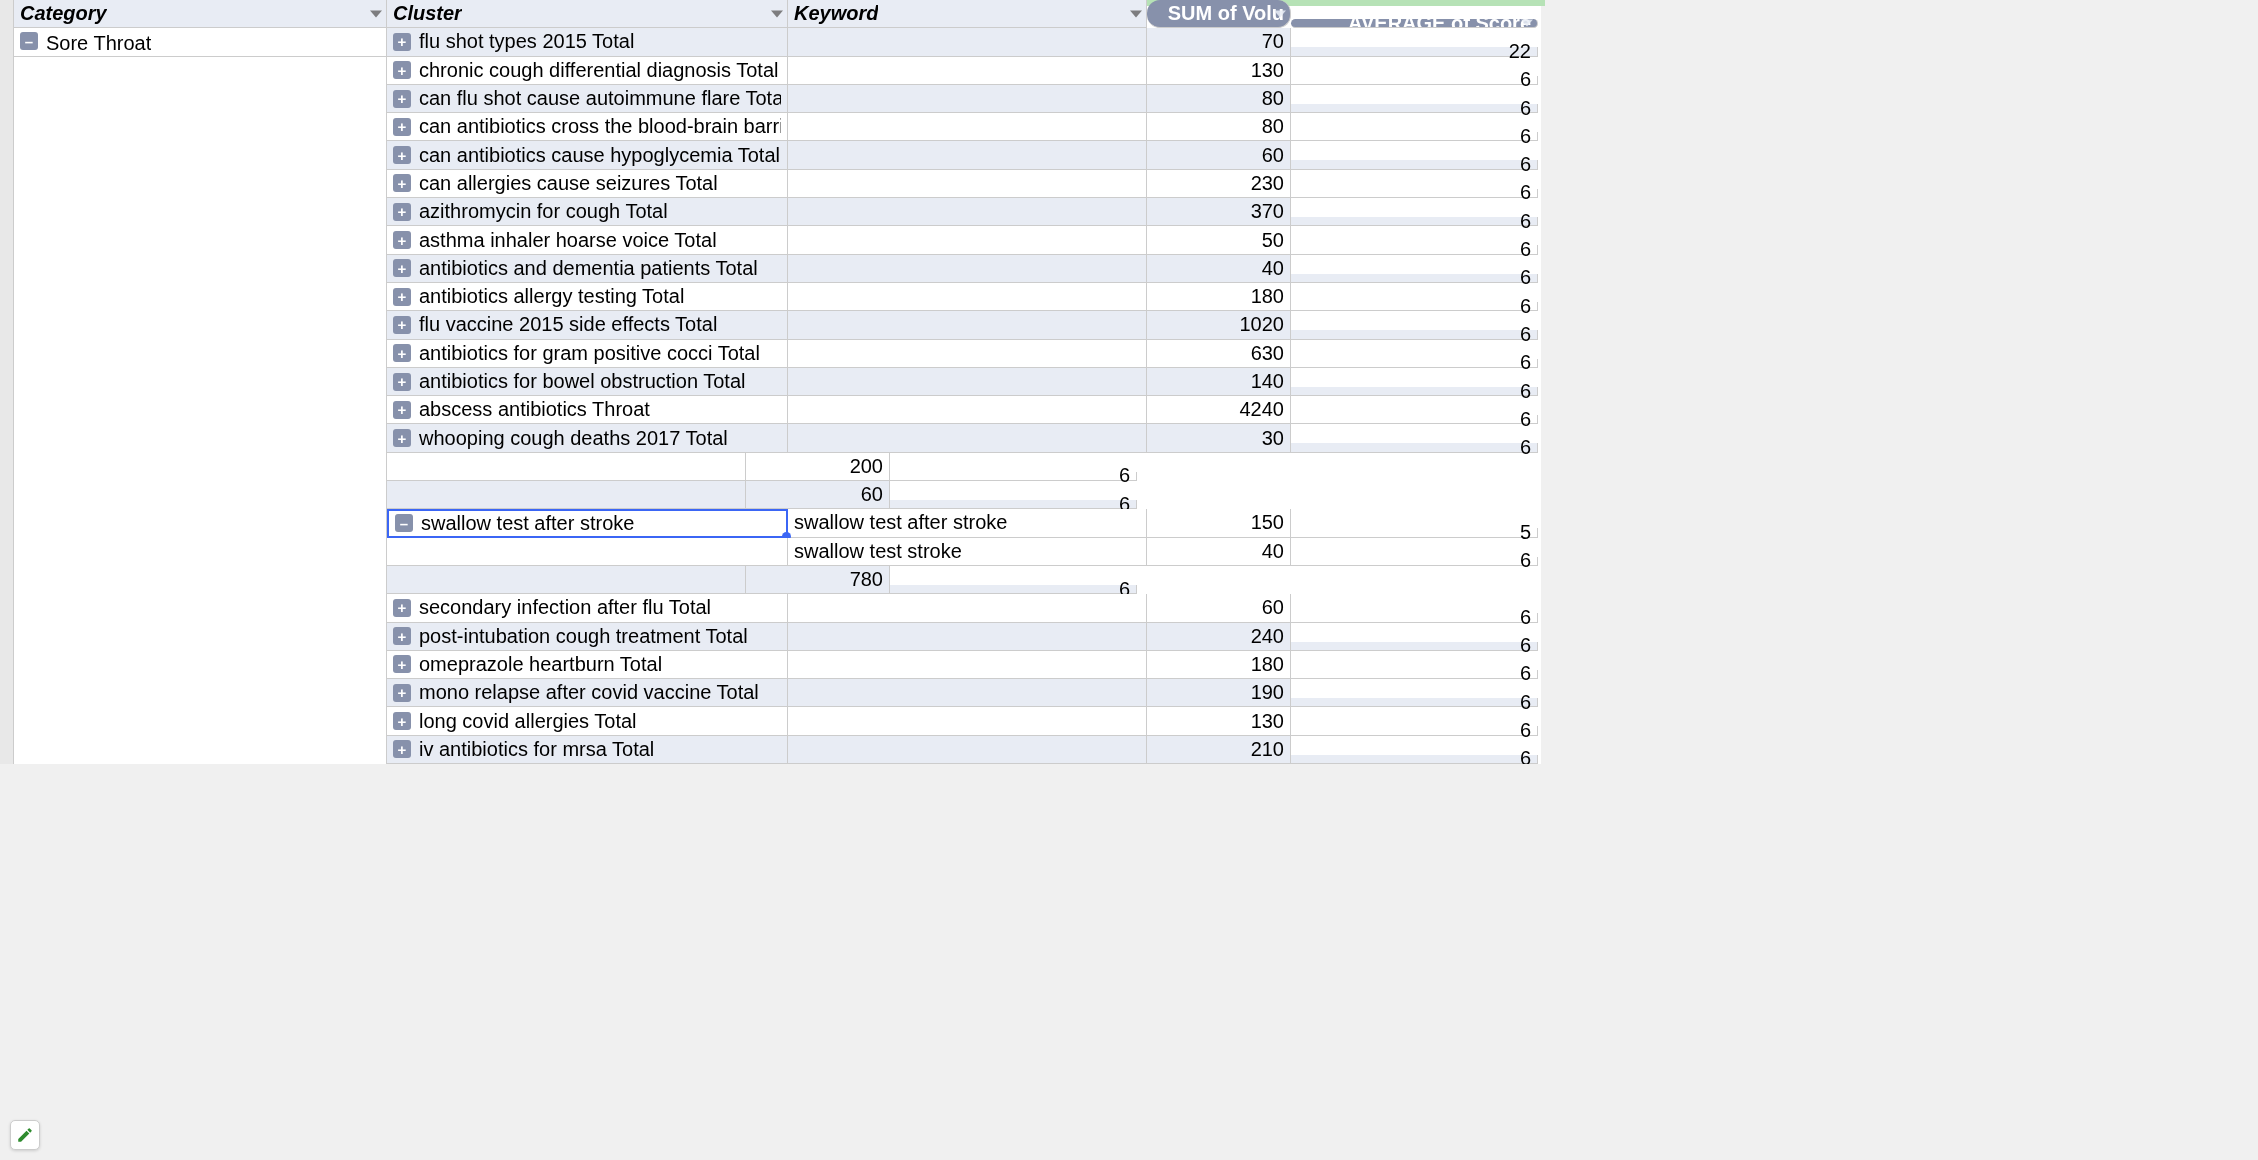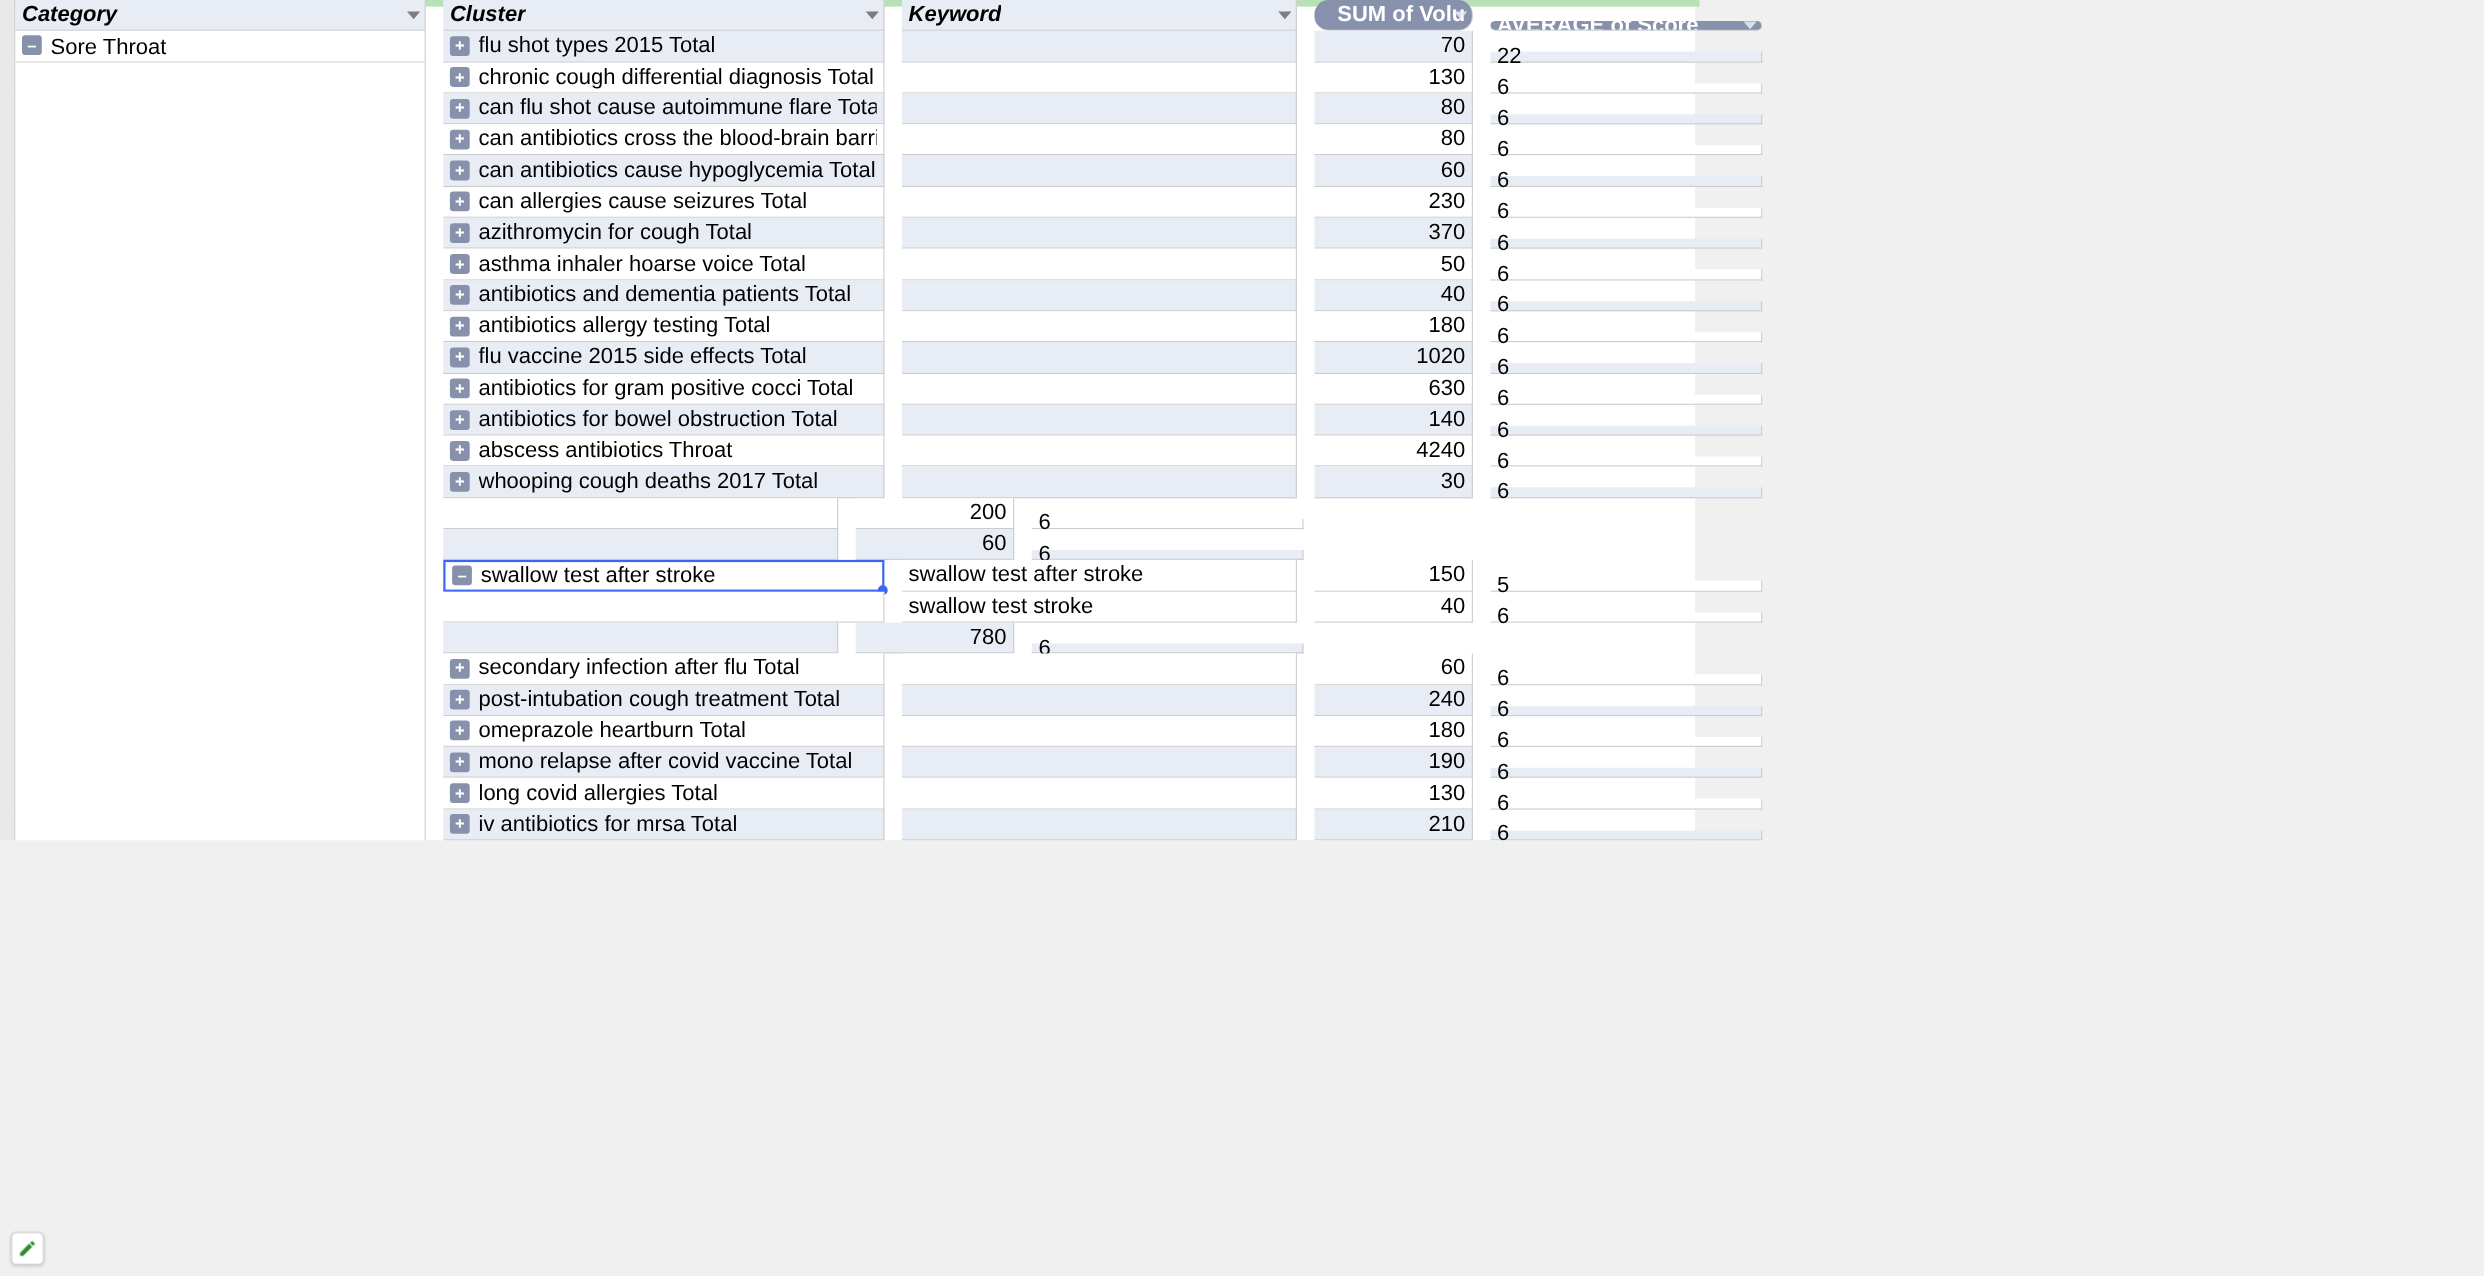--- a/index.html
+++ b/index.html
@@ -27,35 +27,34 @@
     position: absolute;
     top: 0; bottom: 0; left: -14px; width: 14px;
     background: #e8e8e8;
     border-right: 1px solid #ccc;
   }
   .row {
     display: flex;
     height: 28.3px;
     align-items: stretch;
     position: relative;
-    gap: 16px;
   }
   .row > div {
     border-bottom: 1px solid #ccc;
     border-right: 1px solid #ccc;
     display: flex;
     align-items: center;
     padding: 0 6px;
   }
   
   .col-category { width: 373px; flex: 0 0 373px; }
   .col-cluster  { width: 401px; flex: 0 0 401px; }
   .col-keyword  { width: 359px; flex: 0 0 359px; }
   .col-volume   { width: 144px; flex: 0 0 144px; justify-content: flex-end; }
-  .col-score    { width: 247px; flex: 0 0 247px; justify-content: flex-start; margin-top: 19px; }
+  .col-score    { width: 247px; flex: 0 0 247px; justify-content: flex-end; margin-top: 19px; }
 
   
   .header .col-category,
   .header .col-cluster,
   .header .col-keyword {
     background: #e8ecf4;
     font-weight: bold;
     font-style: italic;
     position: relative;
   }

